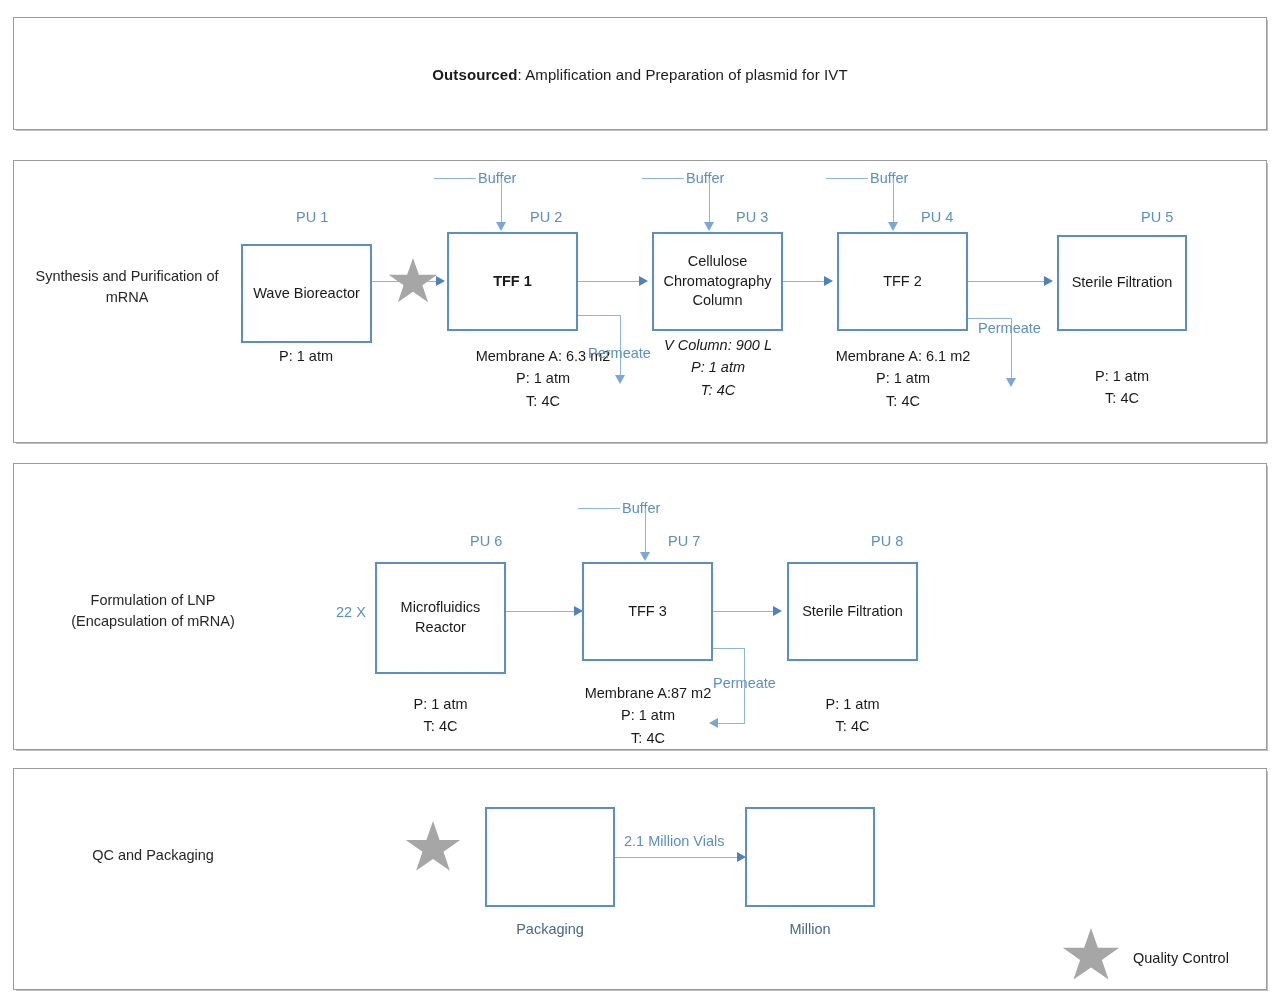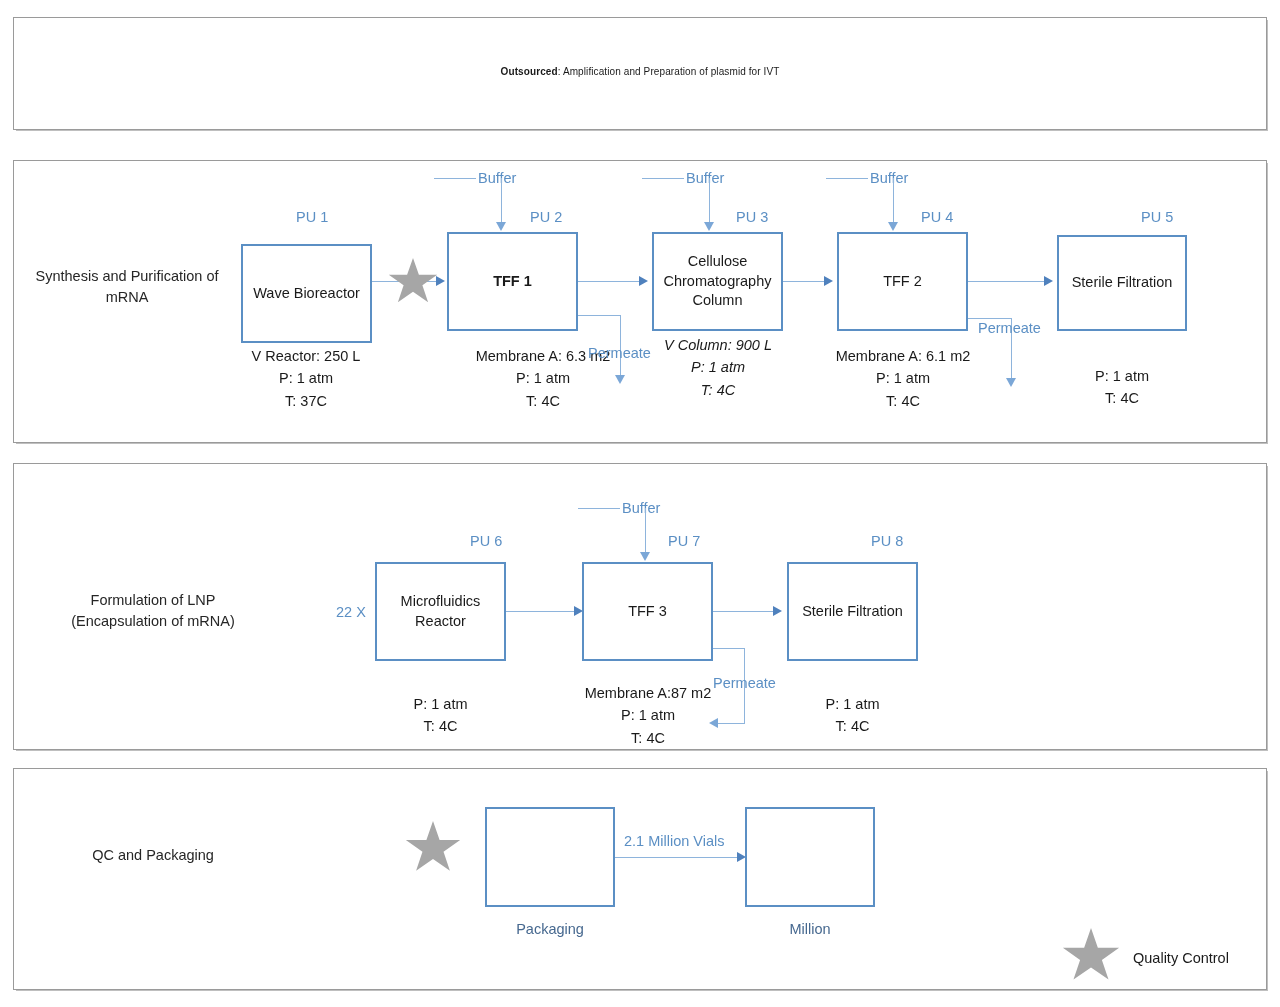--- a/index.html
+++ b/index.html
@@ -21,21 +21,21 @@
     border-right:1px solid #bfbfbf;border-bottom:1px solid #bfbfbf;
     pointer-events:none;
   }
   #panel-outsourced{left:13px;top:17px;width:1254px;height:113px;}
   #panel-synthesis{left:13px;top:160px;width:1254px;height:283px;}
   #panel-lnp{left:13px;top:463px;width:1254px;height:287px;}
   #panel-qc{left:13px;top:768px;width:1254px;height:222px;}
 
   .outsourced-text{
     position:absolute;left:0;right:0;top:48px;text-align:center;
-    font-size:10px;color:#1a1a1a;letter-spacing:0.1px;
+    font-size:15px;color:#1a1a1a;letter-spacing:0.1px;
   }
   .outsourced-text b{font-weight:bold;}
 
   .row-label{
     position:absolute;text-align:center;font-size:14.5px;color:#262626;
     line-height:1.45;
   }
   #label-synthesis{left:18px;top:266px;width:218px;}
   #label-lnp{left:38px;top:590px;width:230px;}
   #label-qc{left:38px;top:845px;width:230px;}
@@ -103,23 +103,21 @@
 
 <div class="panel" id="panel-synthesis"></div>
 
 <div class="row-label" id="label-synthesis">Synthesis and Purification of mRNA</div>
 
 <div class="pu-tag" style="left:296px;top:209px;">PU 1</div>
 <div class="pu-box" style="left:241px;top:232px;width:131px;height:99px;margin-top:12px;">
   <span>Wave Bioreactor</span>
 </div>
 <div class="pu-specs" style="left:181px;top:345px;width:250px;">
-  <div>V Reactor: 250 L</div>
-  <div>P: 1 atm</div>
-  <div>T: 37C</div>
+  <div>P: 1 atm</div>
 </div>
 
 <div class="hline" style="left:372px;top:281px;width:71px;"></div>
 <div class="arrow-r" style="left:436px;top:275.5px;"></div>
 <div class="star" style="left:388px;top:258px;width:50px;height:48px;"></div>
 
 <div class="hline" style="left:434px;top:178px;width:42px;"></div>
 <div class="blue-label" style="left:478px;top:170px;">Buffer</div>
 <div class="vline" style="left:501px;top:178px;height:46px;"></div>
 <div class="arrow-d" style="left:495.5px;top:222px;"></div>
@@ -194,21 +192,21 @@
 
 <div class="panel" id="panel-lnp"></div>
 
 <div class="row-label" id="label-lnp">
   <div>Formulation of LNP</div>
   <div>(Encapsulation of mRNA)</div>
 </div>
 
 <div class="blue-label" style="left:336px;top:604px;">22 X</div>
 <div class="pu-tag" style="left:470px;top:533px;">PU 6</div>
-<div class="pu-box" style="left:375px;top:562px;width:131px;height:99px;">
+<div class="pu-box" style="left:375px;top:562px;width:131px;height:112px;">
   <div>
     <div>Microfluidics</div>
     <div>Reactor</div>
   </div>
 </div>
 <div class="pu-specs" style="left:375px;top:693px;width:131px;">
   <div>P: 1 atm</div>
   <div>T: 4C</div>
 </div>
 

